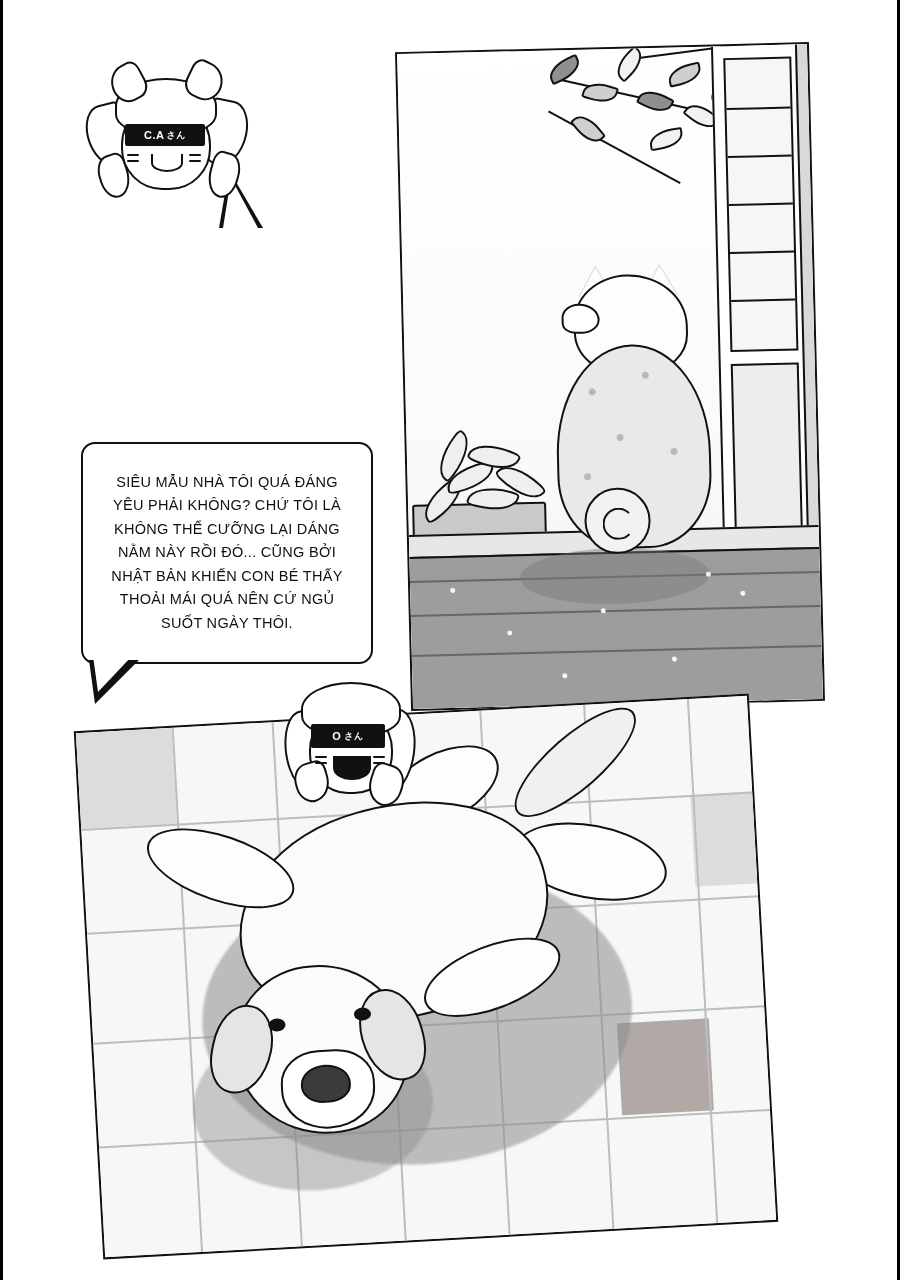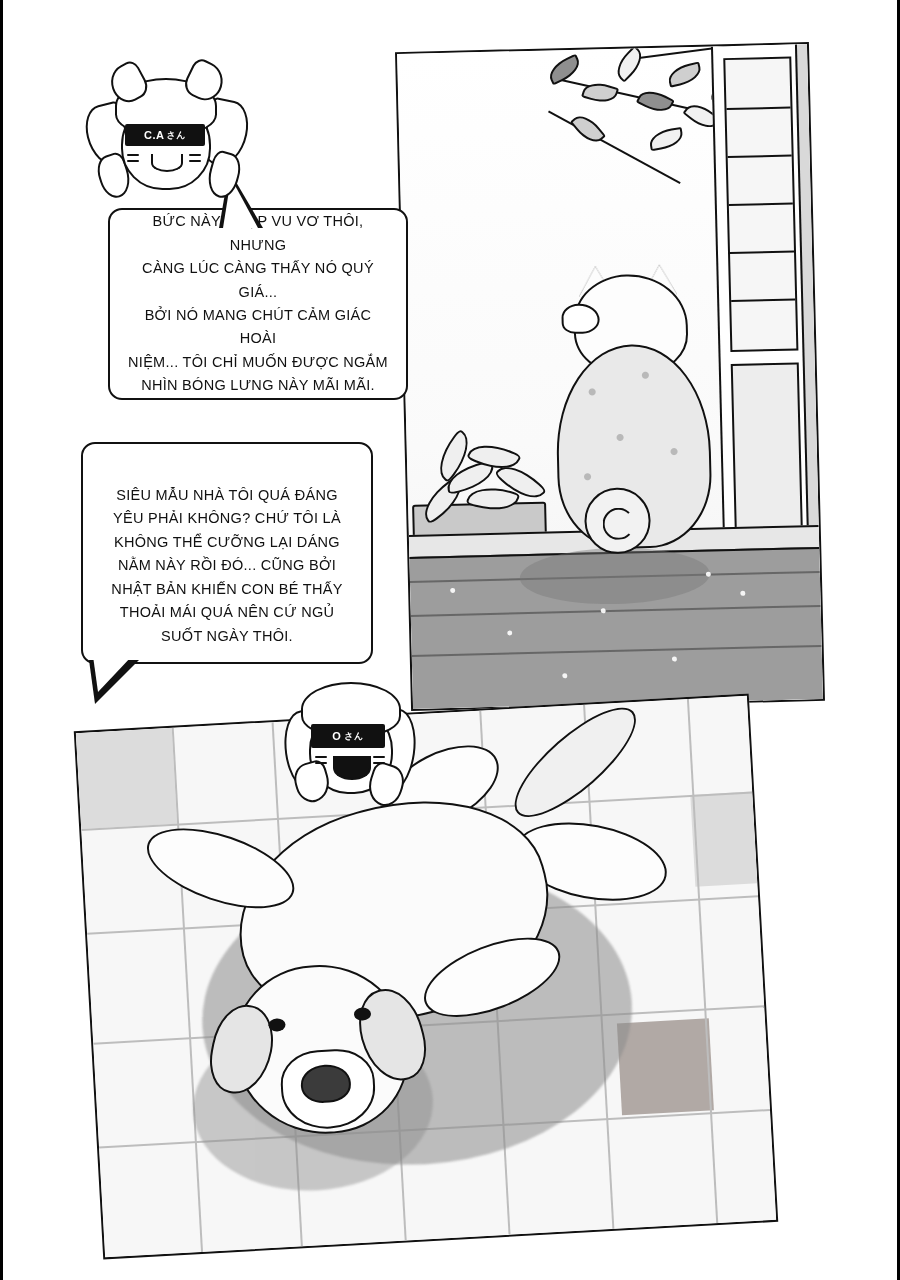--- a/index.html
+++ b/index.html
@@ -531,29 +531,22 @@
     </div>
     <div class="mouth" style="left:66px;top:92px;width:28px;height:16px;"></div>
     <div class="cheek" style="left:42px;top:92px;width:12px;"></div>
     <div class="cheek" style="left:42px;top:98px;width:12px;"></div>
     <div class="cheek" style="left:104px;top:92px;width:12px;"></div>
     <div class="cheek" style="left:104px;top:98px;width:12px;"></div>
   </div>
 
   <div class="tail" style="left:216px;top:170px;border-left:10px solid transparent;border-right:34px solid transparent;border-bottom:58px solid #111;"></div>
   <div class="tail" style="left:220px;top:178px;border-left:8px solid transparent;border-right:27px solid transparent;border-bottom:50px solid #fff;"></div>
-  <div class="bubble" style="left:105px;top:208px;width:300px;height:192px;">
-    <div class="txt">Bức này chụp vu vơ thôi, nhưng
-càng lúc càng thấy nó quý giá...
-bởi nó mang chút cảm giác hoài
-niệm... Tôi chỉ muốn được ngắm
-nhìn bóng lưng này mãi mãi.</div>
-  </div>
-
-  <div class="bubble" style="left:78px;top:442px;width:292px;height:222px;align-items:flex-end;">
+
+  <div class="bubble" style="left:78px;top:442px;width:292px;height:222px;">
     <div class="txt">Siêu mẫu nhà tôi quá đáng
 yêu phải không? Chứ tôi là
 không thể cưỡng lại dáng
 nằm này rồi đó... Cũng bởi
 Nhật Bản khiến con bé thấy
 thoải mái quá nên cứ ngủ
 suốt ngày thôi.</div>
   </div>
   <div class="tail" style="left:86px;top:660px;border-left:6px solid transparent;border-right:44px solid transparent;border-top:44px solid #111;"></div>
   <div class="tail" style="left:90px;top:656px;border-left:5px solid transparent;border-right:34px solid transparent;border-top:36px solid #fff;"></div>

